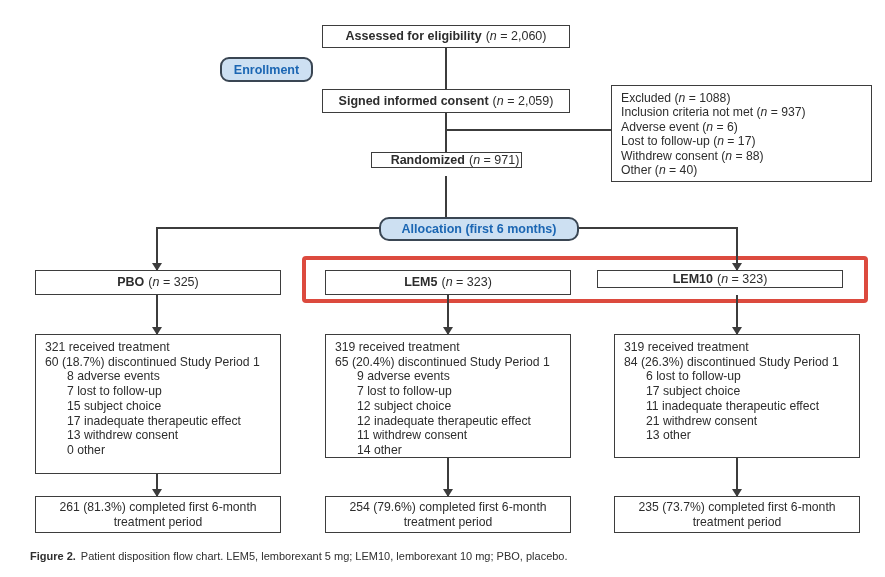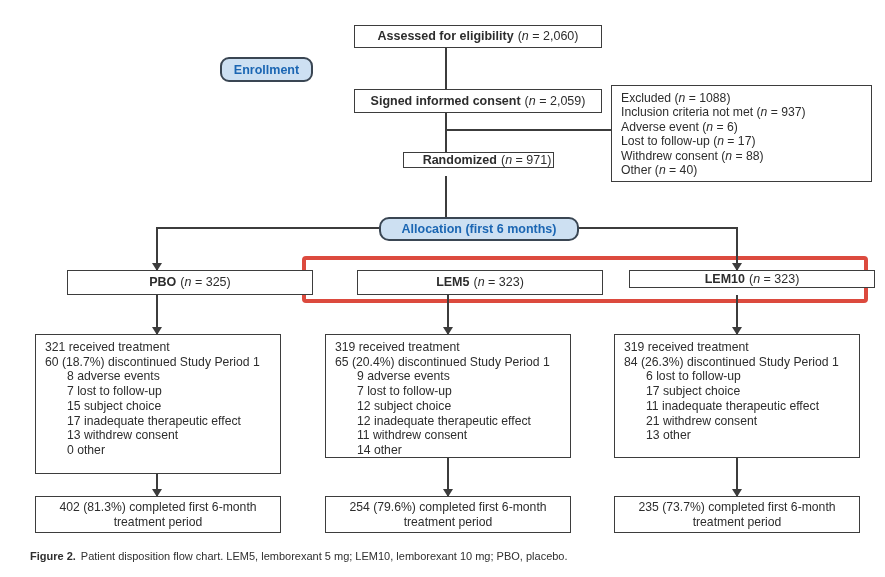--- a/index.html
+++ b/index.html
@@ -3,21 +3,21 @@
 <meta charset="utf-8">
 <style>
   html,body{margin:0;padding:0;background:#ffffff;}
   #stage{
     position:relative;width:885px;height:577px;background:#ffffff;overflow:hidden;
     font-family:"Liberation Sans","DejaVu Sans",sans-serif;color:#2d2d2d;
   }
   .box{
     position:absolute;box-sizing:border-box;background:#ffffff;
     border:1.5px solid #3d3d3d;display:flex;align-items:center;justify-content:center;
-    font-size:12.5px;line-height:1.15;text-align:center;z-index:3;margin-left:32px;
+    font-size:12.5px;line-height:1.15;text-align:center;z-index:3;
   }
   .box .b{font-weight:bold;}
   .box .npart{margin-left:4px;}
   .badge{
     position:absolute;box-sizing:border-box;display:flex;align-items:center;justify-content:center;
     background:var(--badge-fill,#cde0f2);border:2px solid var(--badge-border,#3a4653);
     color:var(--badge-text,#1b66b3);font-weight:bold;font-size:12.5px;z-index:4;margin-left:32px;
   }
   .listbox{
     position:absolute;box-sizing:border-box;background:#ffffff;border:1.5px solid #3d3d3d;
@@ -170,21 +170,21 @@
     <div class="indent-list">
         <div>6 lost to follow-up</div>
         <div>17 subject choice</div>
         <div>11 inadequate therapeutic effect</div>
         <div>21 withdrew consent</div>
         <div>13 other</div>
       </div>
   </div>
 
   <div class="complete-box" style="left:35px;top:496px;width:246px;height:37px;">
-    <span>402 (81.3%) completed first 6-month treatment period</span>
+    <span>261 (81.3%) completed first 6-month treatment period</span>
   </div>
   <div class="complete-box" style="left:325px;top:496px;width:246px;height:37px;">
     <span>254 (79.6%) completed first 6-month treatment period</span>
   </div>
   <div class="complete-box" style="left:614px;top:496px;width:246px;height:37px;">
     <span>235 (73.7%) completed first 6-month treatment period</span>
   </div>
 
   <div class="caption">
     <span class="b">Figure 2.</span><span class="t">Patient disposition flow chart. LEM5, lemborexant 5 mg; LEM10, lemborexant 10 mg; PBO, placebo.</span>

